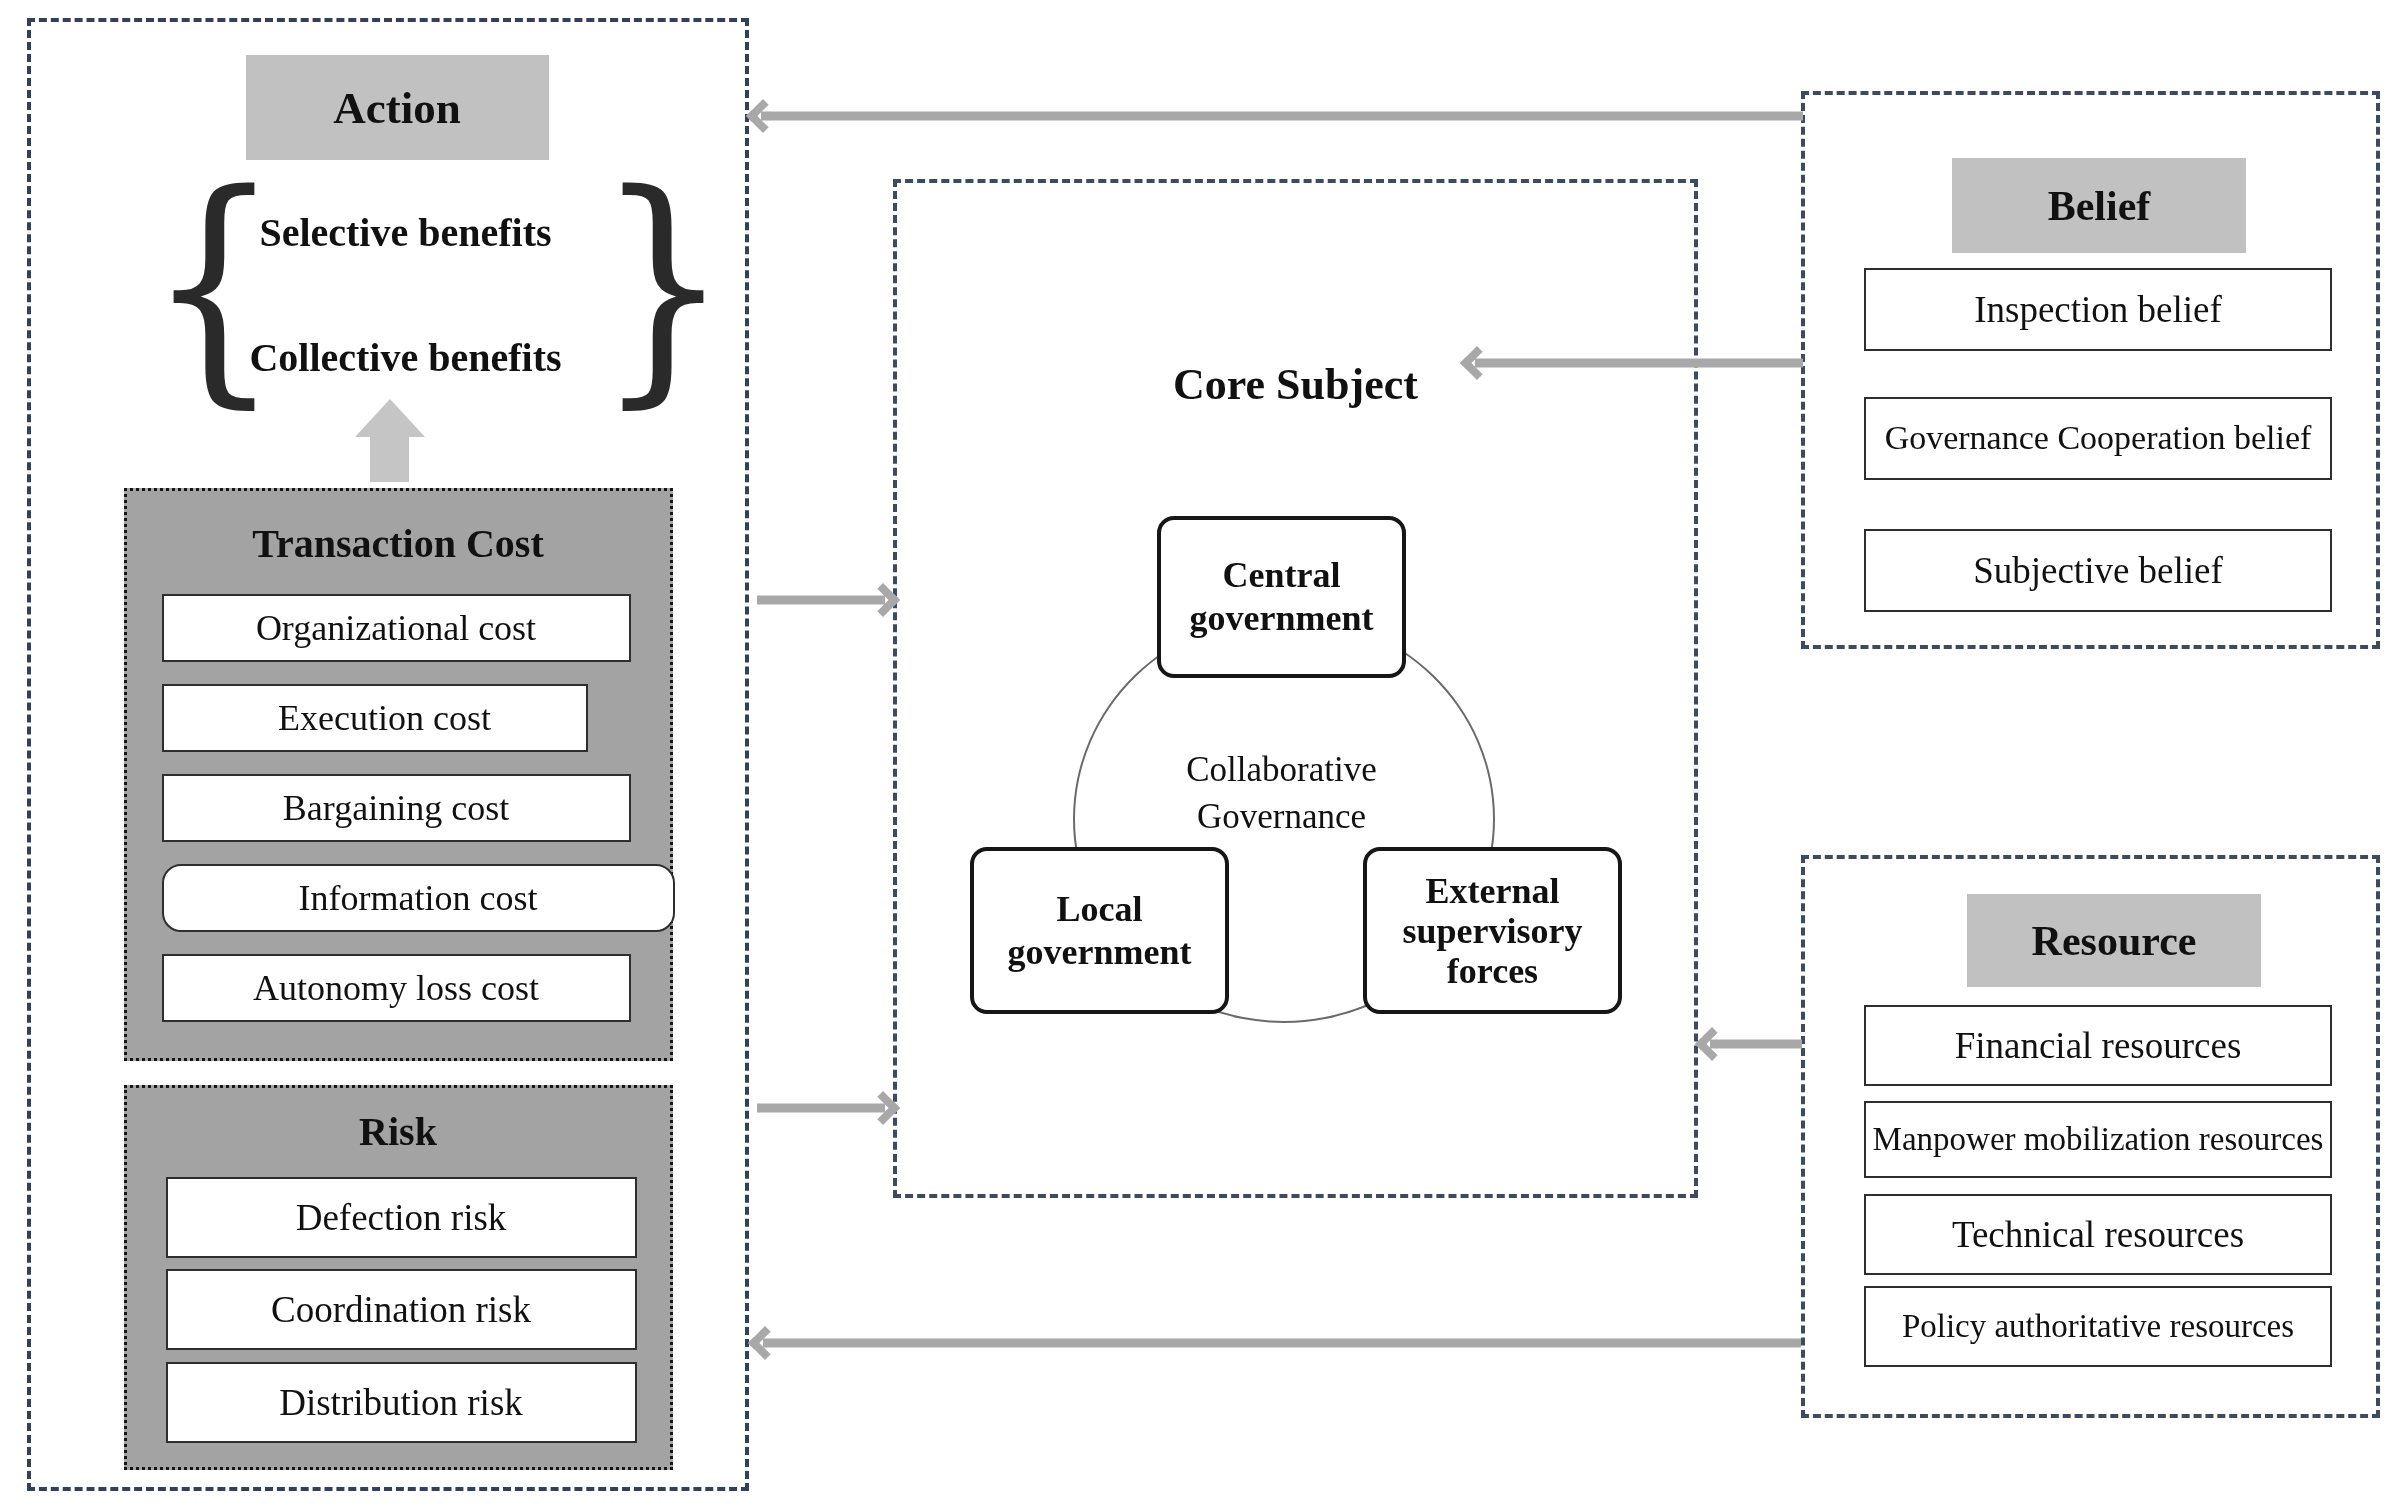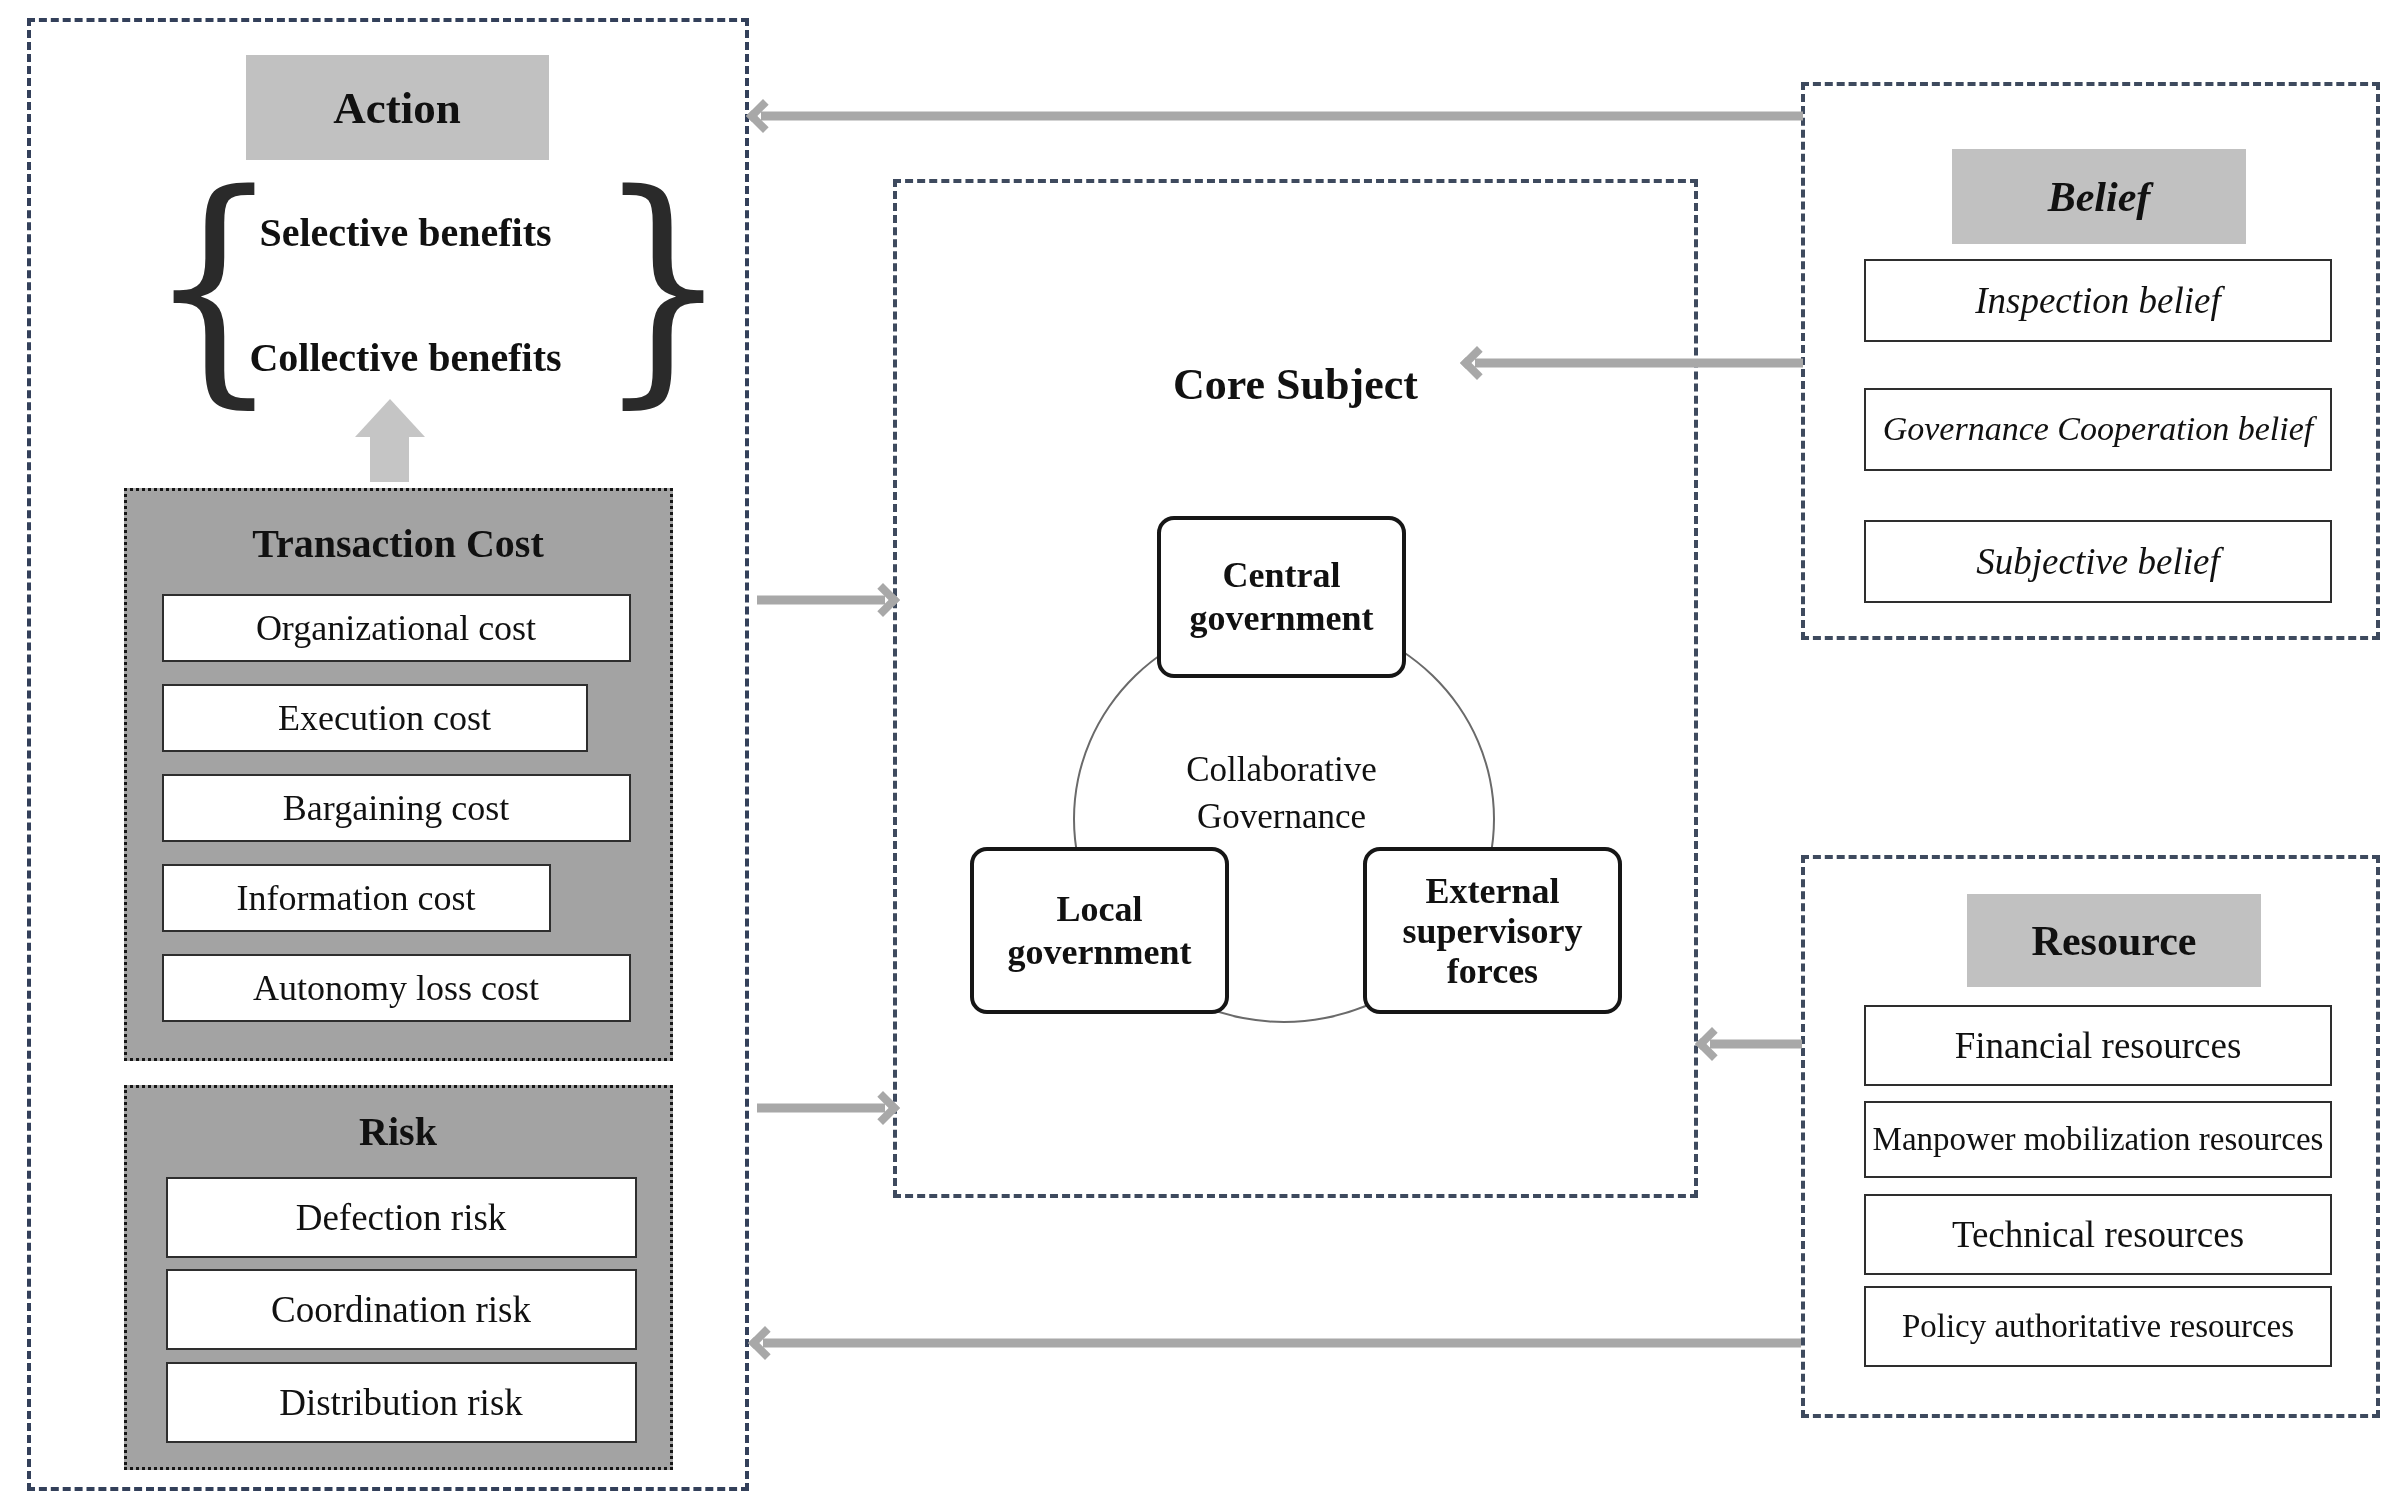--- a/index.html
+++ b/index.html
@@ -11,21 +11,21 @@
     --ink:#111;
   }
   html,body{margin:0;padding:0;background:#ffffff;}
   body{font-family:"Liberation Serif","DejaVu Serif",serif;color:var(--ink);}
   .canvas{position:relative;width:2401px;height:1512px;background:#ffffff;overflow:hidden;}
 
   
   .dashed-box{position:absolute;border:4.9px dashed var(--dash-slate);background:transparent;box-sizing:border-box;}
   .action-outer{left:26.5px;top:18px;width:722px;height:1473px;border-color:var(--dash-dark);}
   .core-box{left:893px;top:179px;width:805px;height:1019px;}
-  .belief-box{left:1801px;top:82px;width:579px;height:558px;font-style:italic;}
+  .belief-box{left:1801px;top:91px;width:579px;height:558px;}
   .resource-box{left:1801px;top:855px;width:579px;height:563px;}
   .dotted-box{position:absolute;border:3.5px dotted #161616;box-sizing:border-box;background:#a3a3a3;}
 
   
   .ghdr{position:absolute;background:var(--hdr-bg);display:flex;align-items:center;justify-content:center;font-weight:bold;}
 
   
   .sect-title{position:absolute;font-weight:bold;text-align:center;}
 
   
@@ -82,21 +82,21 @@
     <div class="uparrow" style="left:324px;top:377px;">
       <div class="head"></div>
       <div class="stem"></div>
     </div>
 
     <div class="dotted-box" style="left:93px;top:466px;width:549px;height:573px;">
       <div class="sect-title" style="left:0;top:29px;width:100%;font-size:40px;">Transaction Cost</div>
       <div class="ibox" style="left:35px;top:103px;width:469px;height:68px;font-size:36px;">Organizational cost</div>
       <div class="ibox" style="left:35px;top:193px;width:426px;height:68px;font-size:36px;padding-left:20px;">Execution cost</div>
       <div class="ibox" style="left:35px;top:283px;width:469px;height:68px;font-size:36px;">Bargaining cost</div>
-      <div class="ibox" style="left:35px;top:373px;width:389px;height:68px;font-size:36px;">Information cost</div>
+      <div class="ibox" style="left:35px;top:373px;width:513px;height:68px;font-size:36px;border-radius:19px;">Information cost</div>
       <div class="ibox" style="left:35px;top:463px;width:469px;height:68px;font-size:36px;">Autonomy loss cost</div>
     </div>
 
     <div class="dotted-box" style="left:93px;top:1063px;width:549px;height:385px;">
       <div class="sect-title" style="left:0;top:19.5px;width:100%;font-size:40px;">Risk</div>
       <div class="ibox" style="left:39px;top:89px;width:471px;height:81px;font-size:37px;">Defection risk</div>
       <div class="ibox" style="left:39px;top:181px;width:471px;height:81px;font-size:37px;">Coordination risk</div>
       <div class="ibox" style="left:39px;top:274px;width:471px;height:81px;font-size:37px;">Distribution risk</div>
     </div>
   </div>

